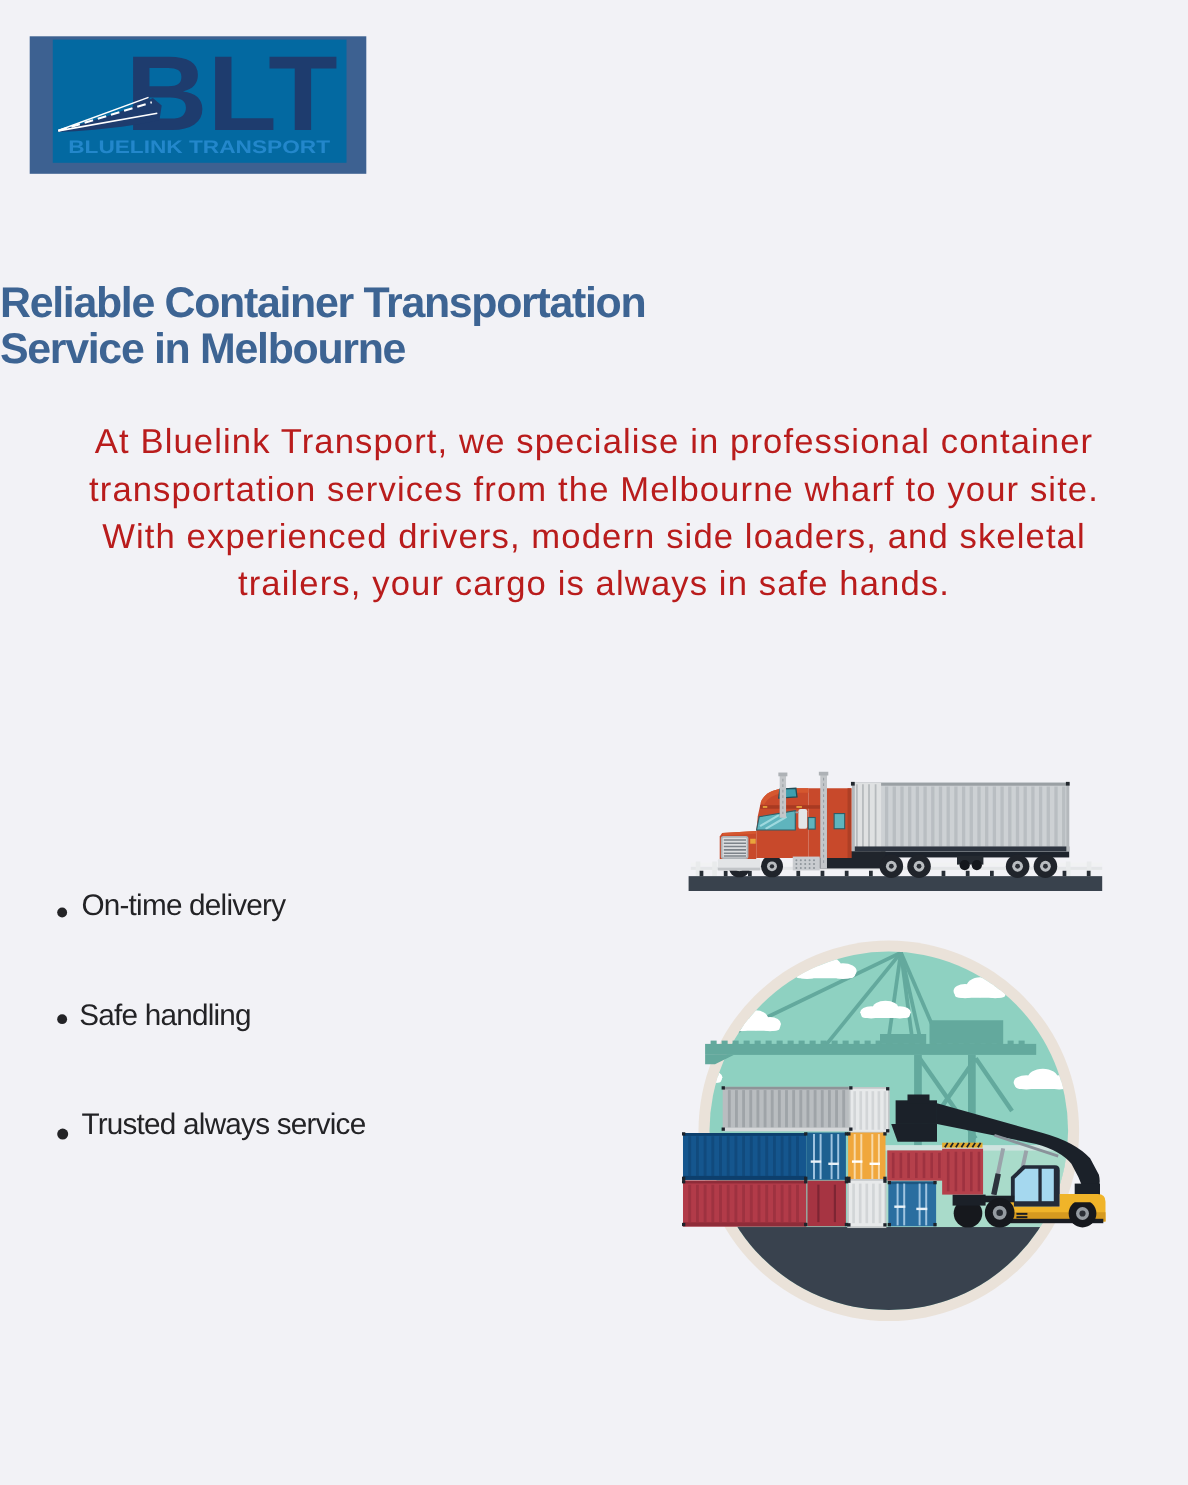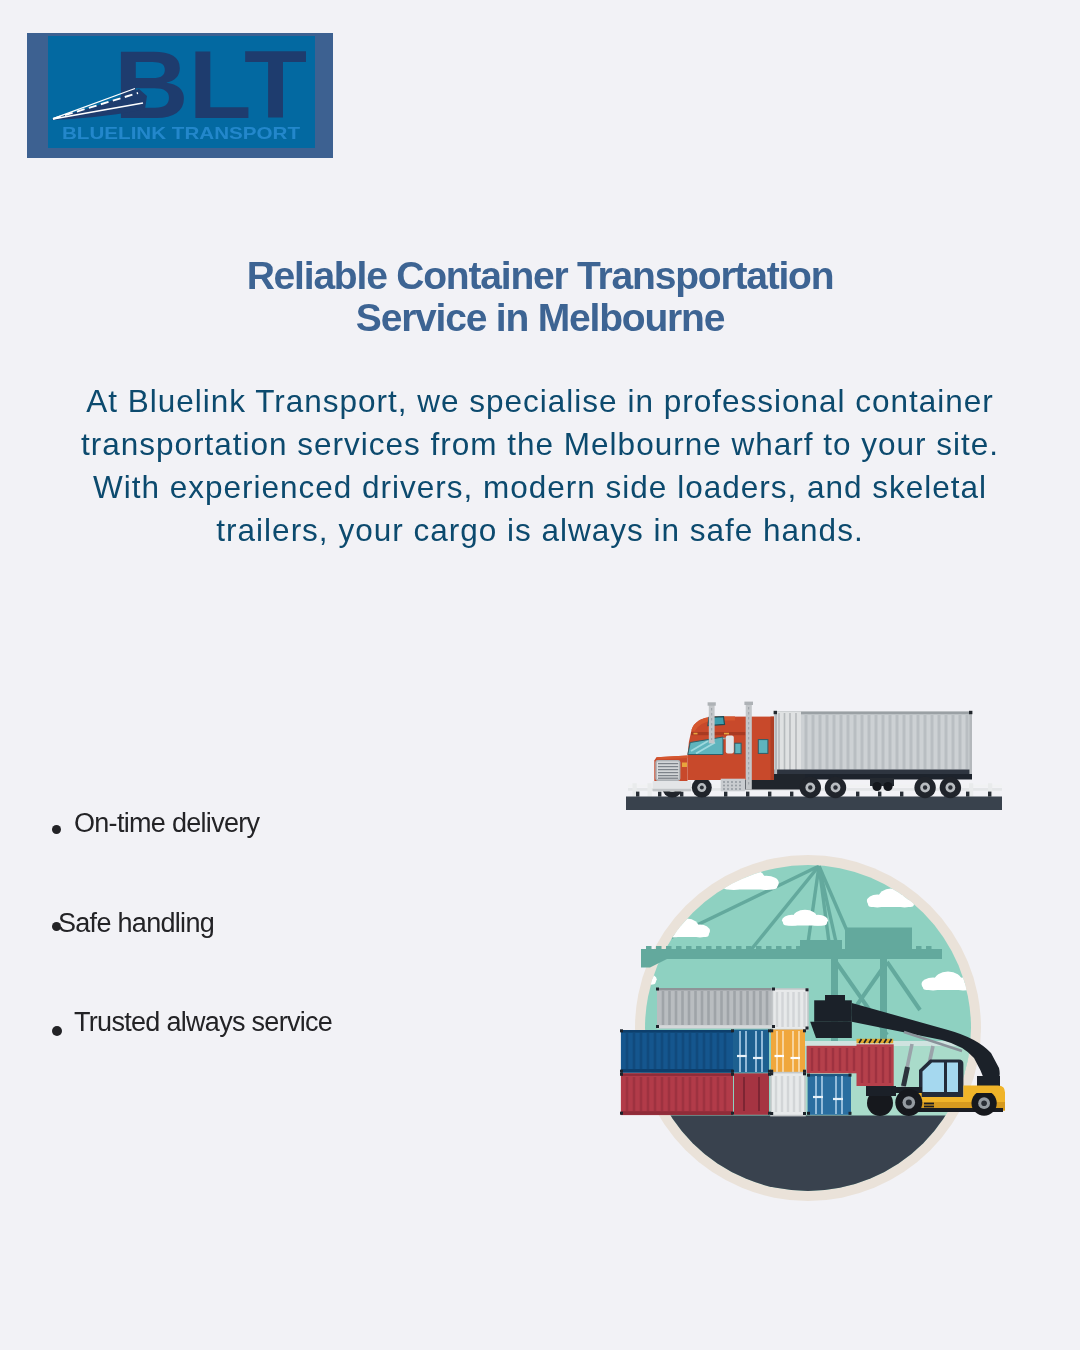--- a/index.html
+++ b/index.html
@@ -1,23 +1,23 @@
 <!DOCTYPE html>
 <html><head>
 <meta charset="utf-8">
 <style>
   html,body{margin:0;padding:0;}
   body{width:1080px;height:1350px;background:#f2f2f6;position:relative;overflow:hidden;
        font-family:"Liberation Sans", sans-serif;}
   .abs{position:absolute;}
   .logo{left:27px;top:33px;width:306px;height:125px;background:#3d6191;}
   .logo .inner{position:absolute;left:21px;top:3px;width:267px;height:112px;background:#0369a1;}
-  .heading{left:0;right:0;top:255px;text-align:center;color:#3d6493;font-weight:bold;
+  .heading{left:0;right:0;top:255px;color:#3d6493;font-weight:bold;
            font-size:39px;line-height:42px;letter-spacing:-1.2px;}
-  .para{left:0;right:0;top:380px;text-align:center;color:#0c4a6e;
+  .para{left:0;right:0;top:380px;text-align:center;color:#b91c1c;
         font-size:31.5px;line-height:43px;letter-spacing:1.0px;}
   .bullet{color:#232326;font-size:27px;line-height:35px;letter-spacing:-0.7px;}
   .dot{width:9px;height:9px;border-radius:50%;background:#232326;}
 </style>
 </head>
 <body>
 
 <div class="abs logo">
   <div class="inner">
     <svg width="264" height="112" viewBox="0 0 264 112">
@@ -31,21 +31,21 @@
   </div>
 </div>
 
 <div class="abs heading">Reliable Container Transportation<br>Service in Melbourne</div>
 
 <div class="abs para">At Bluelink Transport, we specialise in professional container<br>transportation services from the Melbourne wharf to your site.<br>With experienced drivers, modern side loaders, and skeletal<br>trailers, your cargo is always in safe hands.</div>
 
 <div class="abs dot" style="left:52px;top:824.5px;"></div>
 <div class="abs bullet" style="left:74px;top:805.8px;">On-time delivery</div>
 <div class="abs dot" style="left:52px;top:921.9px;"></div>
-<div class="abs bullet" style="left:58px;top:905.9px;text-align:right;">Safe handling</div>
+<div class="abs bullet" style="left:72px;top:905.9px;text-align:right;">Safe handling</div>
 <div class="abs dot" style="left:52px;top:1026px;width:10px;height:10px;"></div>
 <div class="abs bullet" style="left:74px;top:1005.2px;">Trusted always service</div>
 
 <svg class="abs" style="left:620px;top:690px;" width="390" height="126" viewBox="0 0 390 126">
 
   <g>
     <rect x="8" y="94.4" width="374" height="2.6" fill="#f1f2f3"></rect>
     <rect x="8" y="98" width="374" height="2.8" fill="#e4e6e8"></rect>
     <rect x="12.5" y="93.2" width="4.2" height="13.4" fill="#e9ebec"></rect>
     <rect x="27.5" y="93.2" width="4.2" height="13.4" fill="#e9ebec"></rect>

